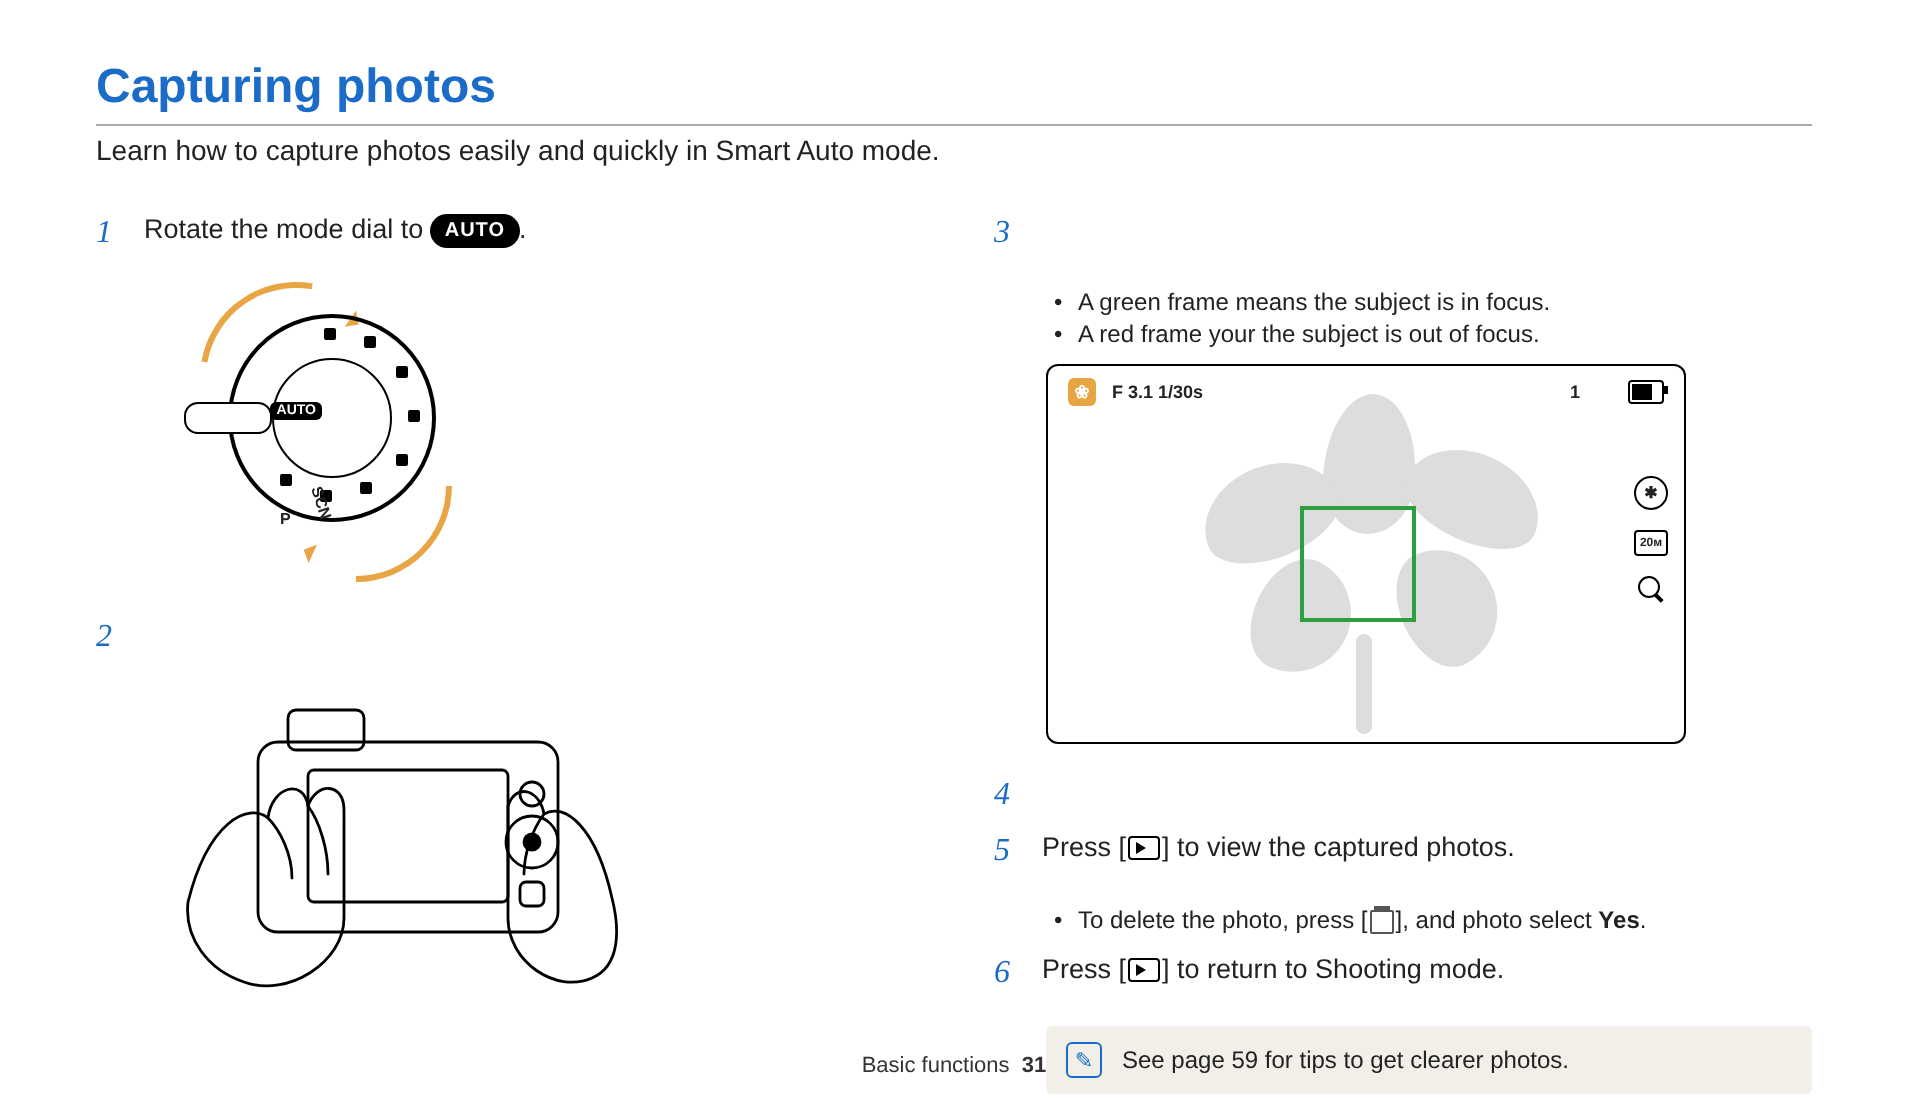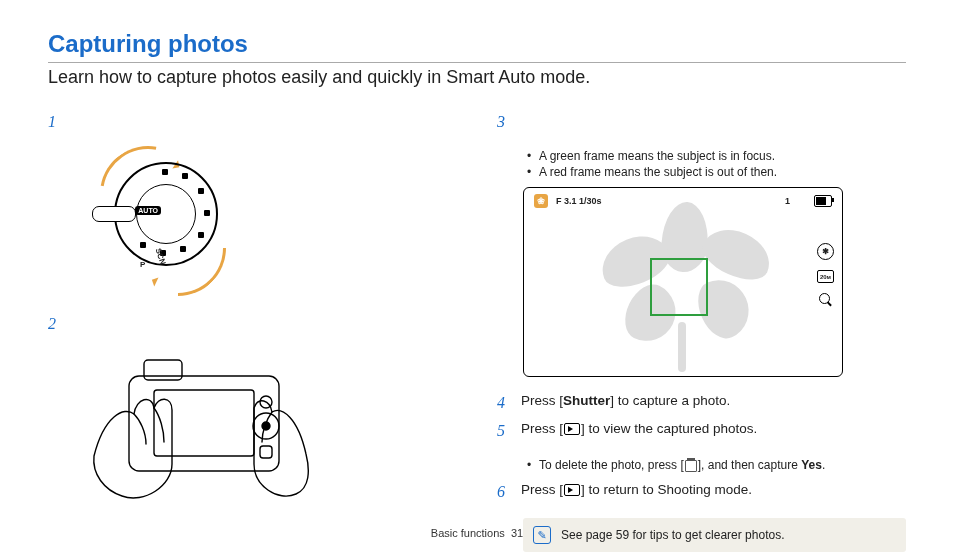--- a/index.html
+++ b/index.html
@@ -1,32 +1,32 @@
 <!DOCTYPE html>
 <html><head>
 <meta charset="utf-8">
 <style>
   html,body{margin:0;padding:0;font-family:"Segoe UI",Arial,sans-serif;color:#222;background:#fff}
   .page{width:954px;height:557px;position:relative;box-sizing:border-box;padding:30px 48px 0}
   .title{color:#1b6cc9;font-weight:700;font-size:24px;margin:0 0 2px}
   .rule{border:none;border-top:1px solid #aaa;margin:4px 0 4px}
-  .subtitle{font-size:18px;margin:4px 0 18px}
+  .subtitle{font-size:14px;margin:4px 0 18px}
   .cols{display:flex;gap:40px}
   .col{flex:1;min-width:0}
   .step{display:flex;gap:10px;font-size:13.5px;line-height:1.5;margin:4px 0}
   .step .num{color:#1b6cc9;font-style:italic;font-size:16px;min-width:14px;font-family:"Segoe UI",serif}
   .pill{display:inline-block;background:#000;color:#fff;border-radius:10px;font-size:10px;padding:1px 7px;vertical-align:middle;font-weight:700;letter-spacing:.5px}
   .bullets{margin:15px 0 8px 30px;padding:0;font-size:12px}
   .bullets li{list-style:none;position:relative;padding-left:12px;margin:2px 0}
   .bullets li::before{content:"•";position:absolute;left:0}
   .fig{margin:10px 0 18px 26px}
   .notebox{background:#f1efe8;border-radius:3px;padding:8px 10px;display:flex;align-items:center;gap:10px;margin:14px 0 0 26px;font-size:12px}
   .noteicon{width:16px;height:16px;border:1px solid #1b6cc9;border-radius:3px;display:flex;align-items:center;justify-content:center;color:#1b6cc9;font-size:11px}
   .footer{position:absolute;bottom:18px;left:0;right:0;text-align:center;font-size:11px;color:#333}
-  .footer .pn{font-weight:400}
+  .footer .pn{font-weight:700}
   .iconbox{display:inline-block;border:1.5px solid #000;border-radius:2px;width:14px;height:10px;vertical-align:middle;position:relative;margin:0 1px}
   .iconbox::after{content:"";position:absolute;left:3px;top:2px;border-left:5px solid #000;border-top:3px solid transparent;border-bottom:3px solid transparent}
   .trash{display:inline-block;width:10px;height:10px;border:1px solid #555;border-radius:1px;vertical-align:middle;position:relative;margin:0 1px}
   .trash::before{content:"";position:absolute;top:-3px;left:1px;right:1px;height:2px;background:#555}
   
   .dial-wrap{position:relative;width:180px;height:150px}
   .dial{position:absolute;left:40px;top:18px;width:100px;height:100px;border:2px solid #000;border-radius:50%}
   .dial::after{content:"";position:absolute;left:20px;top:20px;right:20px;bottom:20px;border:1.5px solid #000;border-radius:50%}
   .dotset{position:absolute;inset:6px}
   .dot{position:absolute;width:6px;height:6px;background:#000;border-radius:1px}
@@ -65,20 +65,23 @@
   <h1 class="title">Capturing photos</h1>
   <hr class="rule">
   <div class="subtitle">Learn how to capture photos easily and quickly in Smart Auto mode.</div>
 
   <div class="cols">
 
     <div class="col">
 
       <div class="step">
         <div class="num">1</div>
+        <div>
+          <span>Rotate the mode dial to </span><span class="pill">AUTO</span><span>.</span>
+        </div>
       </div>
 
       <div class="fig">
         <div class="dial-wrap">
           <div class="arc arc1"></div>
           <div class="arc arc2"></div>
           <div class="dial">
             <div class="dotset">
               <div class="dot" style="left:40px;top:-1px"></div>
               <div class="dot" style="left:60px;top:3px"></div>
@@ -122,21 +125,21 @@
       </div>
     </div>
 
     <div class="col">
 
       <div class="step">
         <div class="num">3</div>
       </div>
       <ul class="bullets">
         <li>A green frame means the subject is in focus.</li>
-        <li>A red frame means the subject is out of then.</li>
+        <li>A red frame your the subject is out of focus.</li>
       </ul>
 
       <div class="lcd">
         <div class="osd-top">
           <span class="badge">❀</span>
           <span>F 3.1  1/30s</span>
           <span style="flex:1"></span>
           <span>1</span>
           <span style="width:8px"></span>
           <span class="batt">
@@ -154,34 +157,31 @@
         </div>
         <div class="osd-right">
           <span class="ring">✱</span>
           <span class="sqicon">20м</span>
           <span class="mag"></span>
         </div>
       </div>
 
       <div class="step">
         <div class="num">4</div>
-        <div>
-          <span>Press [</span><b>Shutter</b><span>] to capture a photo.</span>
-        </div>
       </div>
 
       <div class="step">
         <div class="num">5</div>
         <div>
           <span>Press [</span><span class="iconbox"></span><span>] to view the captured photos.</span>
         </div>
       </div>
       <ul class="bullets">
         <li>
-          <span>To delete the photo, press [</span><span class="trash"></span><span>], and then capture </span><b>Yes</b><span>.</span>
+          <span>To delete the photo, press [</span><span class="trash"></span><span>], and photo select </span><b>Yes</b><span>.</span>
         </li>
       </ul>
 
       <div class="step">
         <div class="num">6</div>
         <div>
           <span>Press [</span><span class="iconbox"></span><span>] to return to Shooting mode.</span>
         </div>
       </div>
 

